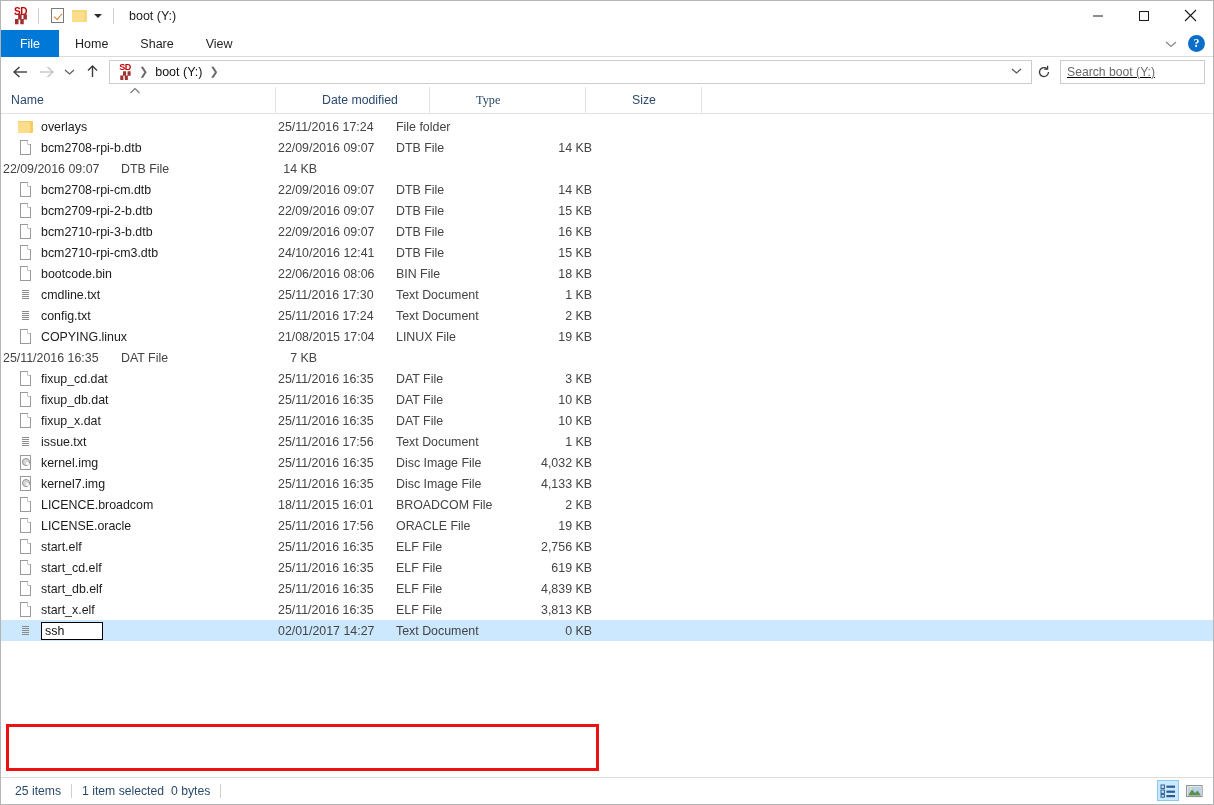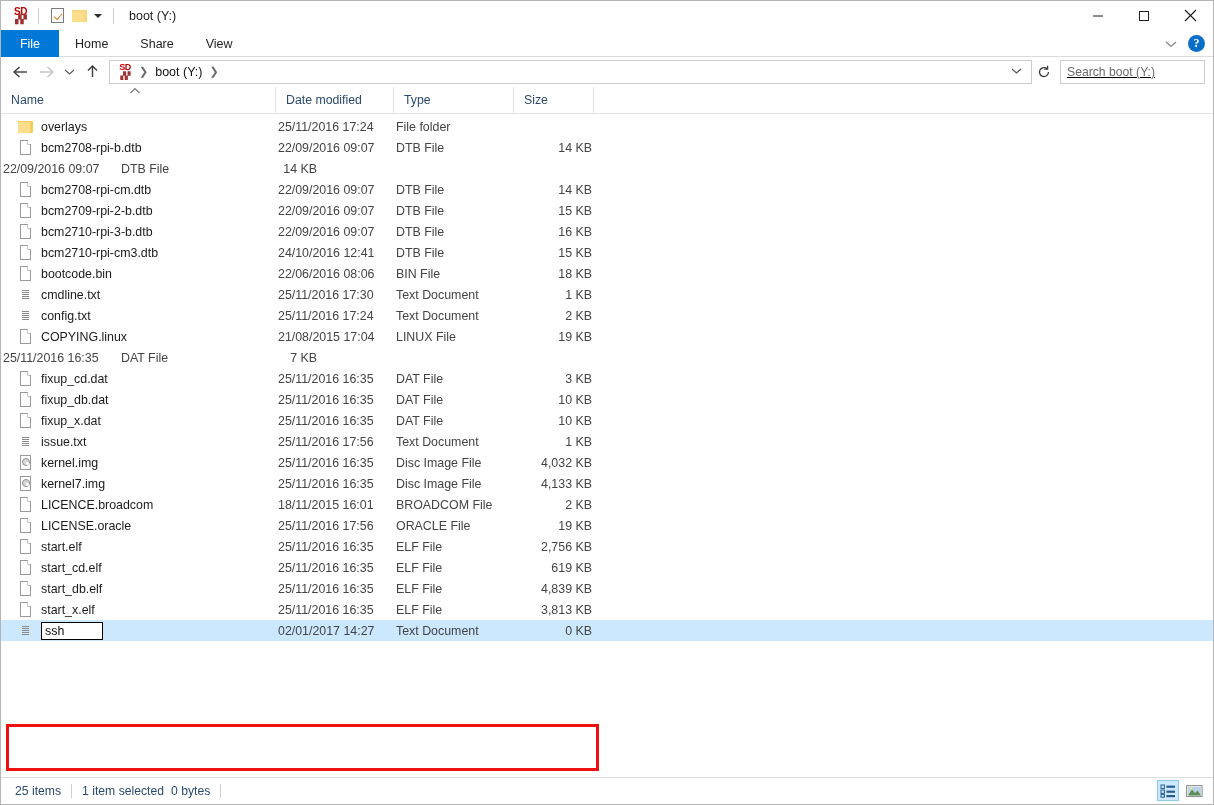--- a/index.html
+++ b/index.html
@@ -162,31 +162,31 @@
     border: 0; outline: 0; flex: 1; font-size: 12.2px;
     color: #555; font-family: "Liberation Sans", sans-serif;
     background: transparent; padding: 0;
   }
   #searchbox input::placeholder { color: #6a6a6a; opacity: 1; }
 
   
   #colheader {
     height: 27px; min-height: 27px; display: flex;
     background: #ffffff; border-bottom: 1px solid #e3e3e3;
-    align-items: stretch; position: relative;
+    align-items: stretch; position: relative; gap: 36px;
   }
   .colh {
     font-size: 12.3px; color: #2b4a6f; display: flex;
     align-items: center; padding-left: 10px;
     border-right: 1px solid #e3e3e3; position: relative;
     font-family: "Liberation Sans", sans-serif;
   }
   .colh.name   { width: 275px; }
   .colh.date   { width: 118px; }
-  .colh.type   { width: 120px; }
+  .colh.type   { width: 120px; font-family: Liberation Serif, serif; }
   .colh.size   { width: 80px; }
   .sort-arrow {
     position: absolute; left: 128px; top: -1px;
     color: #7a7a7a; font-size: 9px;
   }
 
   
   #filelist {
     flex: 1; background: #ffffff; position: relative;
     overflow: hidden; padding-top: 2px;

